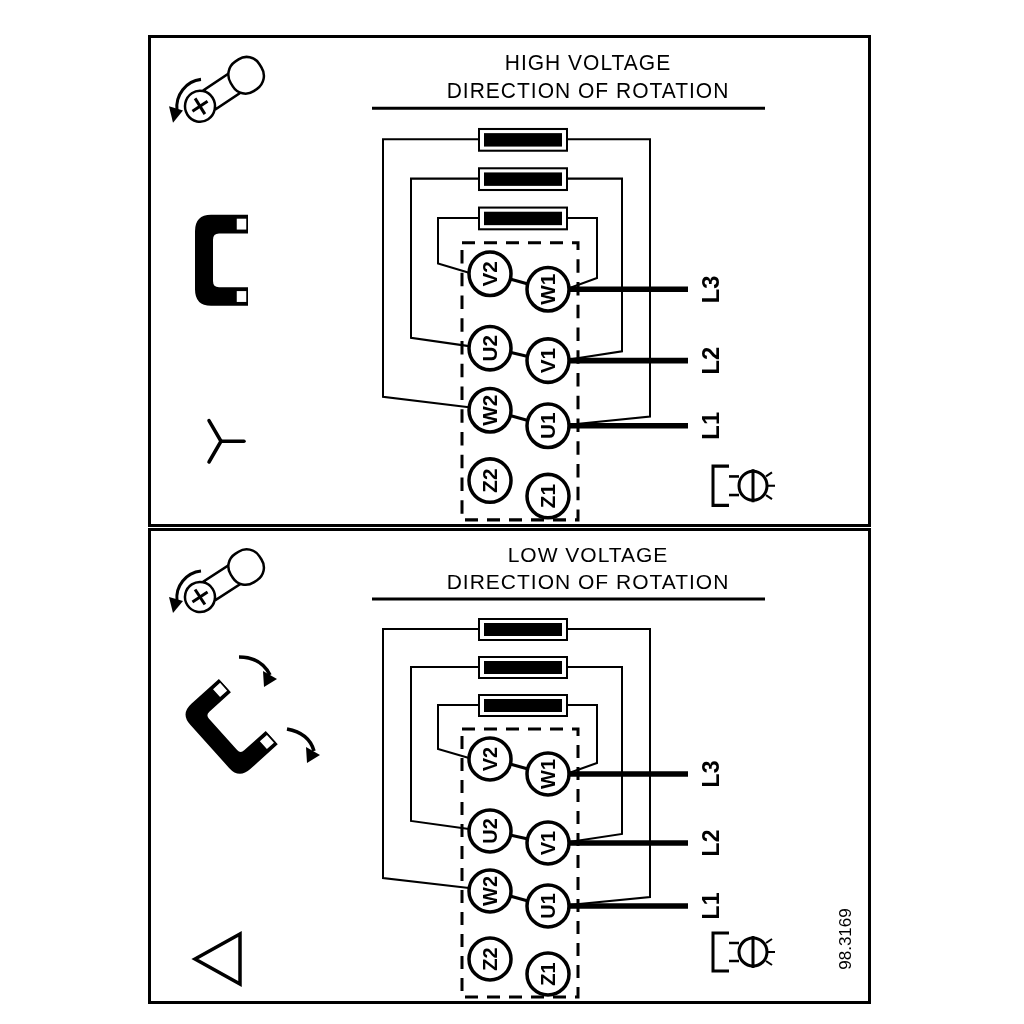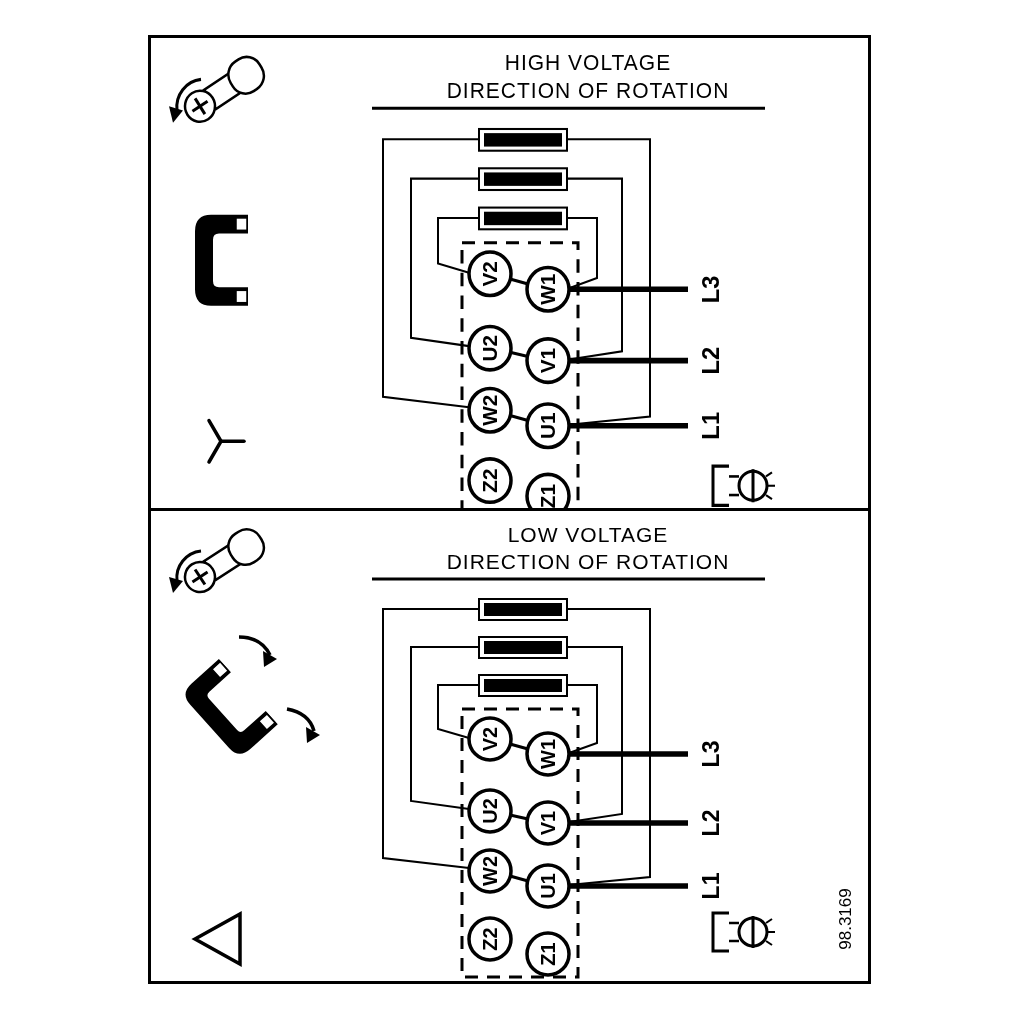--- a/index.html
+++ b/index.html
@@ -1,20 +1,20 @@
 <!DOCTYPE html>
 <html><head>
 <meta charset="utf-8">
 <style>
   html,body{margin:0;padding:0;background:#ffffff;}
   .page{position:relative;width:1024px;height:1024px;background:#ffffff;overflow:hidden;
         font-family:"Liberation Sans", sans-serif;}
   .panel{position:absolute;left:148px;width:717px;border:3px solid #000;background:#fff;box-sizing:content-box;}
   .panel-high{top:35px;height:486px;}
-  .panel-low{top:508px;height:470px;}
+  .panel-low{top:528px;height:470px;}
   .panel svg{display:block;width:100%;height:100%;}
   .title{font-family:"Liberation Sans",sans-serif;font-size:21px;letter-spacing:1px;fill:#000;text-anchor:middle;}
   .term{font-family:"Liberation Sans",sans-serif;font-size:20px;font-weight:bold;fill:#000;text-anchor:middle;}
   .lbl{font-family:"Liberation Sans",sans-serif;font-size:23px;font-weight:bold;fill:#000;text-anchor:middle;}
   .doc{font-family:"Liberation Sans",sans-serif;font-size:17px;fill:#000;text-anchor:middle;}
   .w2{stroke:#000;stroke-width:2;fill:none;}
   .w25{stroke:#000;stroke-width:2.5;fill:none;}
   .w3{stroke:#000;stroke-width:3;fill:none;}
   .w35{stroke:#000;stroke-width:3.5;fill:none;}
   .w55{stroke:#000;stroke-width:5.5;fill:none;}

